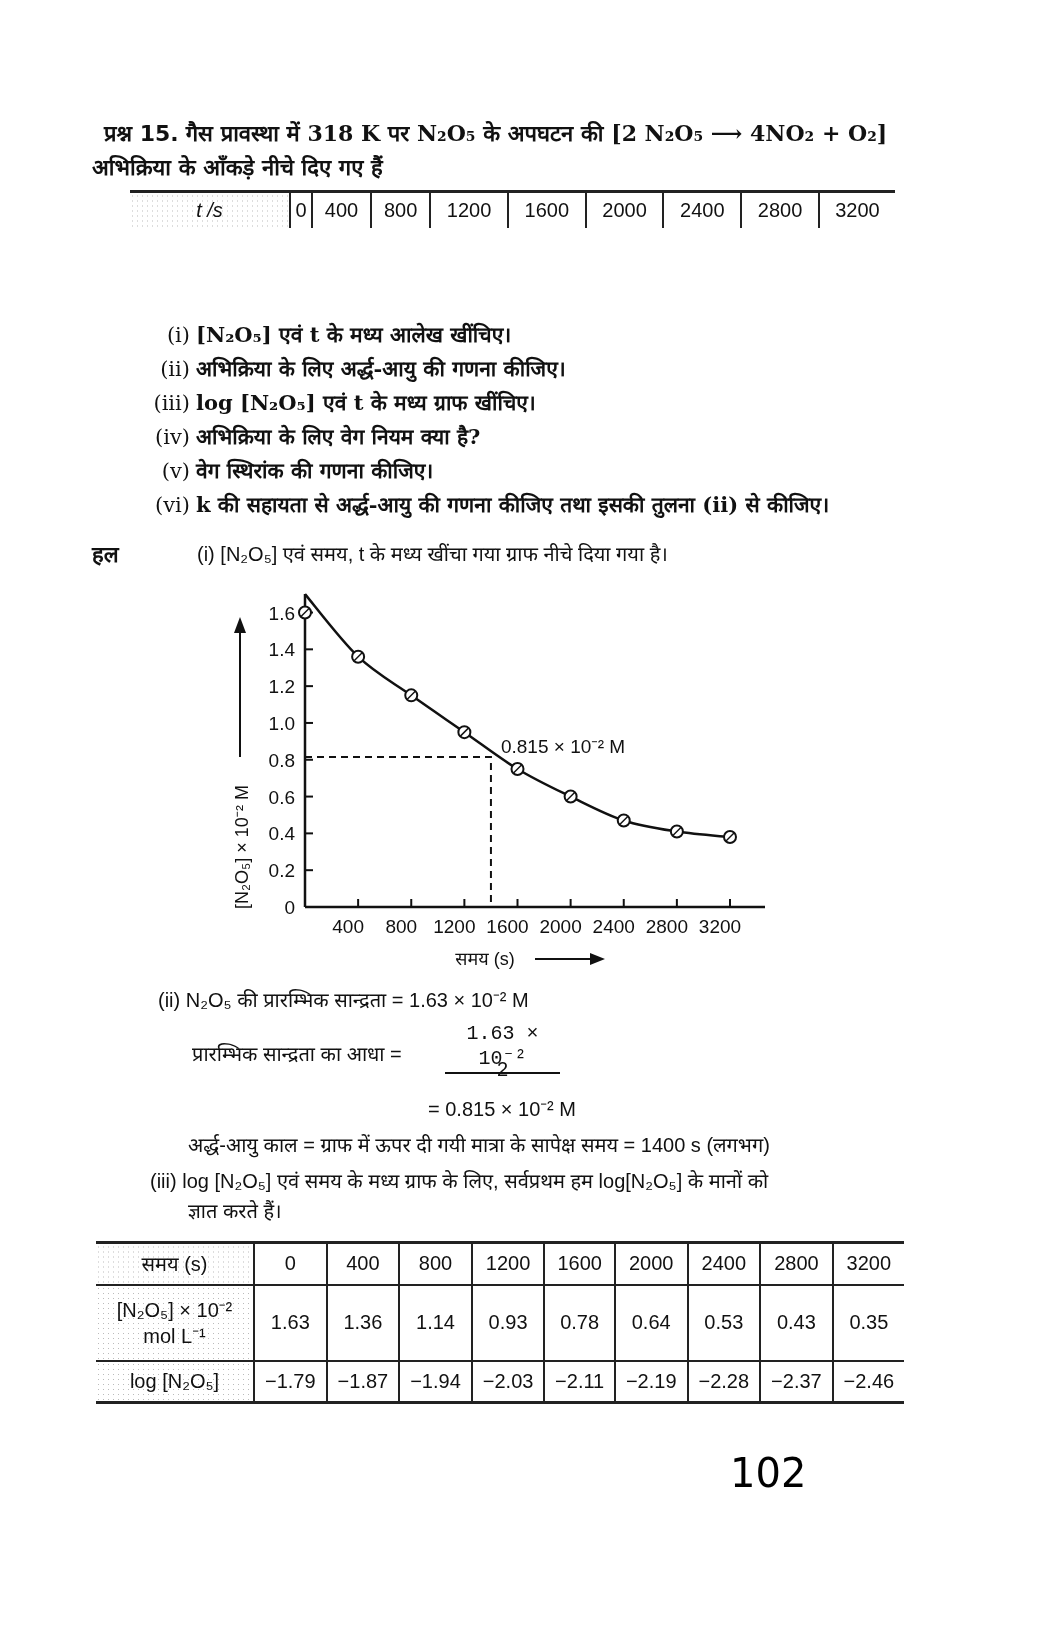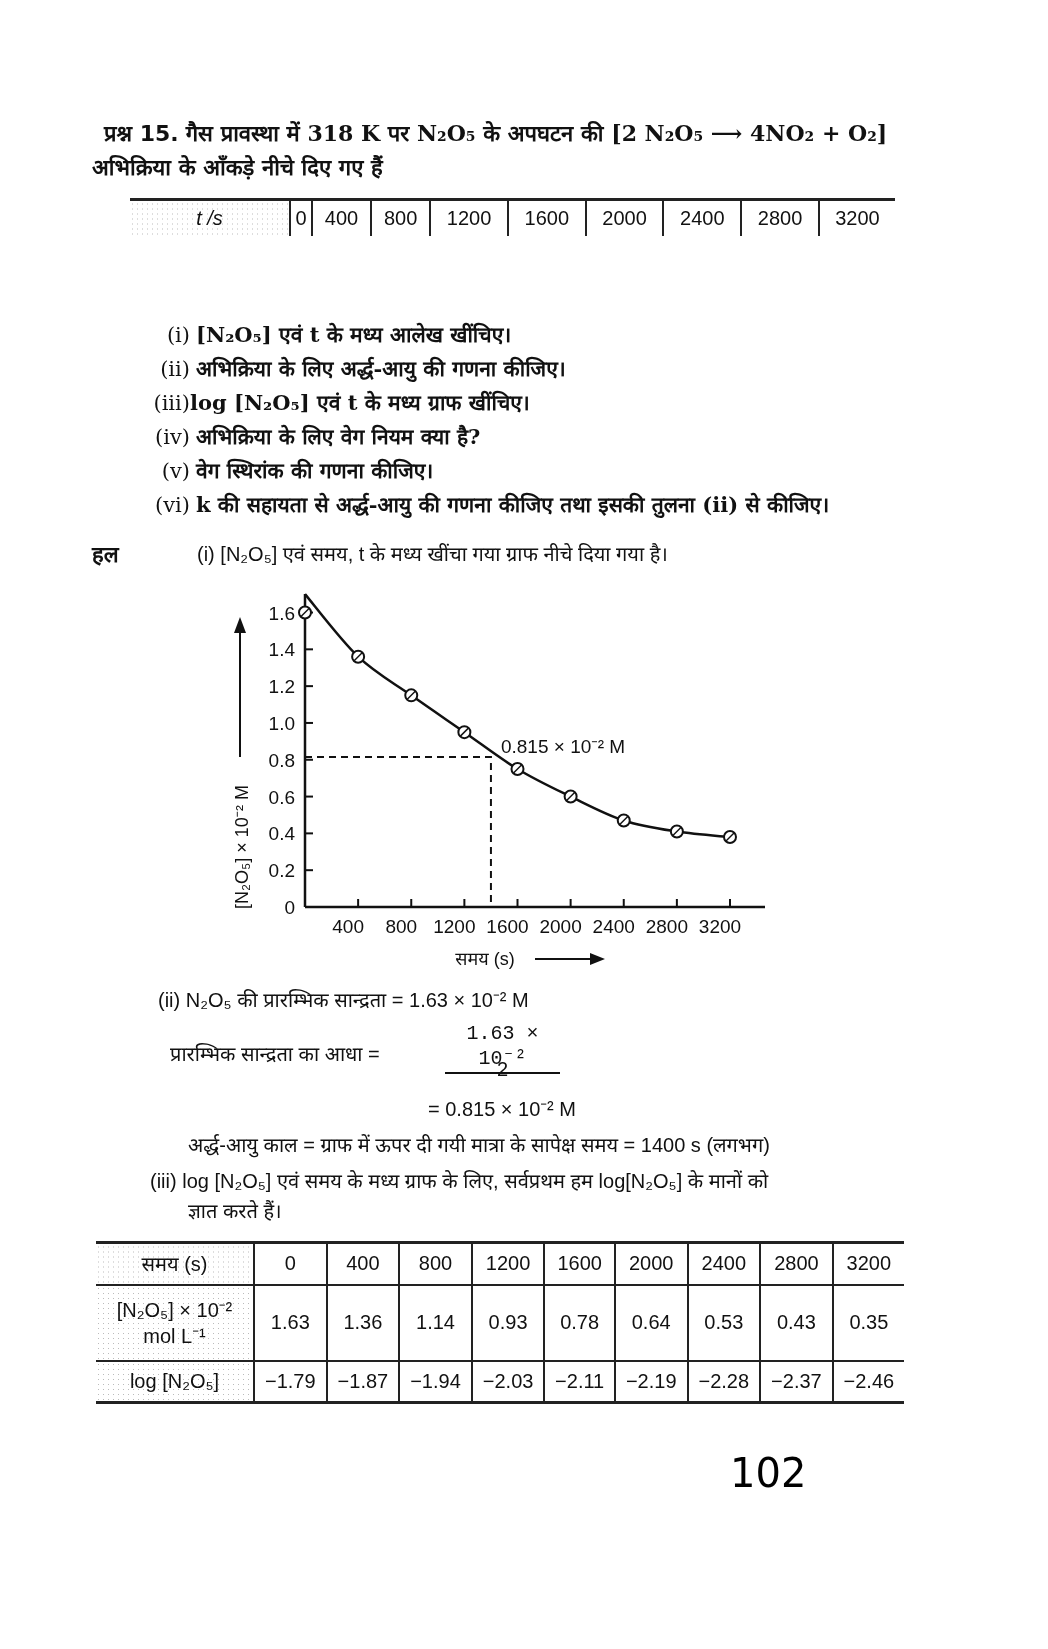--- a/index.html
+++ b/index.html
@@ -24,21 +24,21 @@
   </style>
 </head>
 <body>
 
 <div class="abs q-line" style="left:92px; top:118px;margin-left:12px;">
   <span class="bold" style="font-family:'DejaVu Sans',sans-serif;">प्रश्न 15.</span>
   <span class="bold">गैस प्रावस्था में 318 K पर N₂O₅ के अपघटन की [2 N₂O₅ ⟶ 4NO₂ + O₂]</span>
 </div>
 <div class="abs q-line bold" style="left:92px; top:152px;">अभिक्रिया के आँकड़े नीचे दिए गए हैं</div>
 
-<table class="dt" style="left:130px; top:198px; width:765px;">
+<table class="dt" style="left:130px; top:190px; width:765px;">
   <tbody id="t1body">
       <tr class="top" style="height:36px">
         <td class="hdrcell" style="width:160px;font-style:italic">t /s</td>
         <td>0</td>
         <td>400</td>
         <td>800</td>
         <td>1200</td>
         <td>1600</td>
         <td>2000</td>
         <td>2400</td>
@@ -49,21 +49,21 @@
 </table>
 
 <div class="abs sub-items bold" style="left:148px; top:318px;" id="subq">
     <div style="white-space:nowrap">
             <span style="display:inline-block;width:42px;text-align:right;margin-right:6px;font-weight:normal">(i)</span><span>[N₂O₅] एवं t के मध्य आलेख खींचिए।</span>
           </div>
     <div style="white-space:nowrap">
             <span style="display:inline-block;width:42px;text-align:right;margin-right:6px;font-weight:normal">(ii)</span><span>अभिक्रिया के लिए अर्द्ध-आयु की गणना कीजिए।</span>
           </div>
     <div style="white-space:nowrap">
-            <span style="display:inline-block;width:42px;text-align:right;font-weight:normal">(iii)</span><span>log [N₂O₅] एवं t के मध्य ग्राफ खींचिए।</span>
+            <span style="display:inline-block;width:42px;text-align:right;margin-right:6px;font-weight:normal">(iii)</span><span>log [N₂O₅] एवं t के मध्य ग्राफ खींचिए।</span>
           </div>
     <div style="white-space:nowrap">
             <span style="display:inline-block;width:42px;text-align:right;margin-right:6px;font-weight:normal">(iv)</span><span>अभिक्रिया के लिए वेग नियम क्या है?</span>
           </div>
     <div style="white-space:nowrap">
             <span style="display:inline-block;width:42px;text-align:right;margin-right:6px;font-weight:normal">(v)</span><span>वेग स्थिरांक की गणना कीजिए।</span>
           </div>
     <div style="white-space:nowrap">
             <span style="display:inline-block;width:42px;text-align:right;margin-right:6px;font-weight:normal">(vi)</span><span>k की सहायता से अर्द्ध-आयु की गणना कीजिए तथा इसकी तुलना (ii) से कीजिए।</span>
           </div>
@@ -153,21 +153,21 @@
       <polygon points="14,48 26,48 20,32" fill="#111"></polygon>
     </g>
     <text x="265" y="380" text-anchor="middle" font-family="Liberation Sans, sans-serif" font-size="18" fill="#111">समय (s)</text>
     <g>
       <line x1="315" y1="374" x2="375" y2="374" stroke="#111" stroke-width="2"></line>
       <polygon points="370,368 370,380 385,374" fill="#111"></polygon>
     </g>
   </svg>
 
 <div class="abs sol" style="left:158px; top:986px;">(ii) N₂O₅ की प्रारम्भिक सान्द्रता = 1.63 × 10⁻² M</div>
-<div class="abs sol" style="left:170px; top:1040px;">प्रारम्भिक सान्द्रता का आधा =</div>
+<div class="abs sol" style="left:192px; top:1040px;">प्रारम्भिक सान्द्रता का आधा =</div>
 <div class="abs sol" style="left:445px; top:1022px; width:115px; text-align:center; border-bottom:2px solid #111; padding-bottom:2px;font-family:Liberation Mono, monospace;">1.63 × 10⁻²</div>
 <div class="abs sol" style="left:445px; top:1058px; width:115px; text-align:center;">2</div>
 <div class="abs sol" style="left:428px; top:1095px;">= 0.815 × 10⁻² M</div>
 <div class="abs sol" style="left:188px; top:1131px;">अर्द्ध-आयु काल = ग्राफ में ऊपर दी गयी मात्रा के सापेक्ष समय = 1400 s (लगभग)</div>
 
 <div class="abs sol" style="left:150px; top:1167px;">(iii) log [N₂O₅] एवं समय के मध्य ग्राफ के लिए, सर्वप्रथम हम log[N₂O₅] के मानों को</div>
 <div class="abs sol" style="left:188px; top:1197px;">ज्ञात करते हैं।</div>
 
 <table class="dt" style="left:96px; top:1241px; width:808px;">
   <tbody id="t2body">

